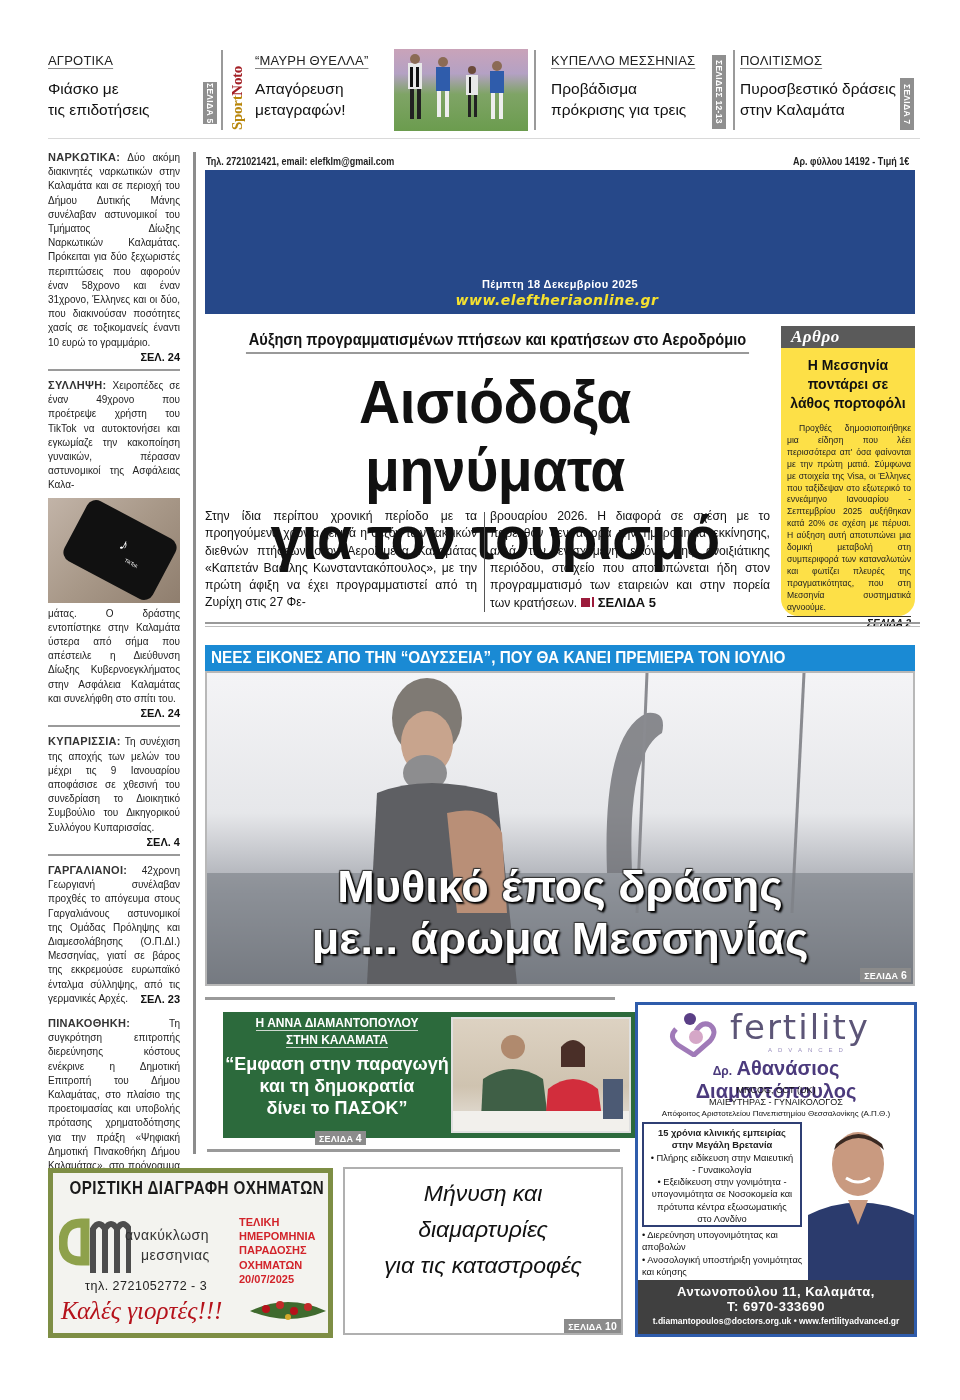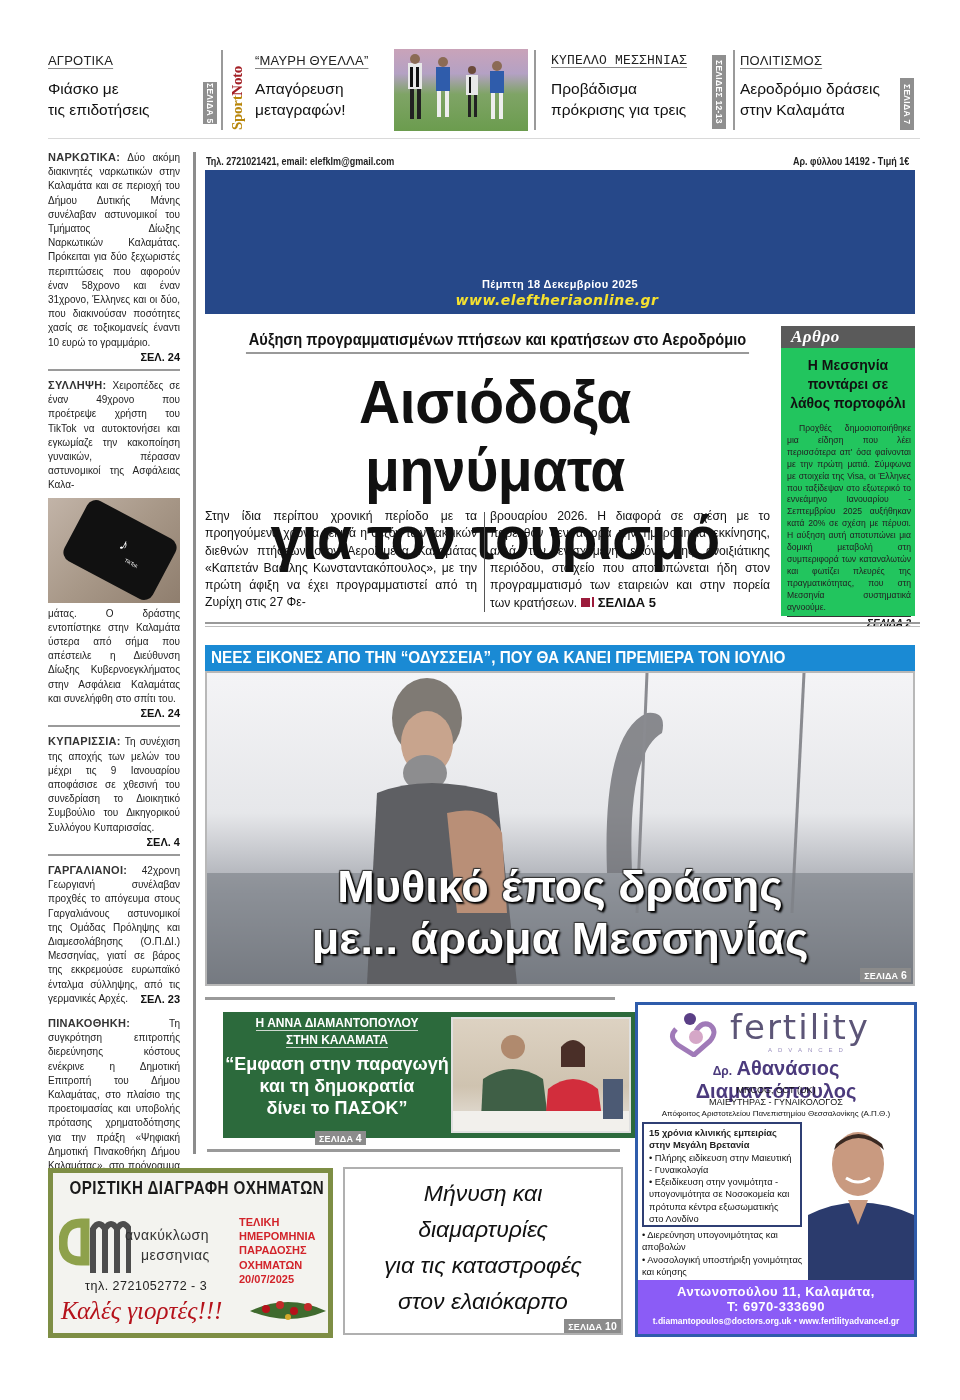--- a/index.html
+++ b/index.html
@@ -33,21 +33,21 @@
   
   .kicker { font-size: 17px; font-weight: bold; color: #111; text-align: center; border-bottom: 2px solid #999; padding-bottom: 2px; transform: scaleX(0.86); transform-origin: center; white-space: nowrap; }
   .headline { font-size: 62px; font-weight: bold; text-align: center; line-height: 68px; color: #111; transform: scaleX(0.92); letter-spacing: -0.5px; }
   .body-col { font-size: 12.2px; line-height: 17.3px; text-align: justify; color: #111; }
   .col-rule { background: #555; width: 1px; }
   .ref-mark { display: inline-block; width: 9px; height: 9px; background: #9b1b3b; margin-right: 2px; vertical-align: 0; }
   .ref-bar { display: inline-block; width: 2px; height: 10px; background: #9b1b3b; margin-right: 4px; }
   .double-rule { border-top: 2px solid #9a9a9a; border-bottom: 1px solid #bdbdbd; height: 5px; }
 
   
-  .art-box { background: #22c55e; }
+  .art-box { background: #fde047; border-radius: 17px; }
   .art-head { background: #5a5a5a; color: #fff; font-family: "Liberation Serif", serif; font-style: italic; font-weight: bold; font-size: 17px; padding-left: 10px; letter-spacing: 0.5px; }
   .art-title { font-size: 14px; font-weight: bold; text-align: center; line-height: 19px; color: #111; }
   .art-text { font-size: 8.6px; line-height: 11.9px; text-align: justify; color: #222; text-indent: 12px; }
   .art-ref { font-size: 10px; font-weight: bold; font-style: italic; text-align: right; border-top: 1.5px solid #333; padding-top: 1px; color: #111; }
 
   
   .ody-banner { background: #1a8ad4; color: #fff; font-weight: bold; font-size: 17px; white-space: nowrap; letter-spacing: 0; }
   .ody-banner span { display: inline-block; transform: scaleX(0.9); transform-origin: left; }
   .ody-photo { border: 2px solid #b8b8b8; overflow: hidden; background: linear-gradient(180deg, #f1f2f4 0%, #e4e5e8 35%, #b9bbc0 60%, #8c8f96 100%); }
   .ody-title { color: #fff; font-weight: bold; font-size: 45px; line-height: 52px; text-align: center; text-shadow: 2px 2px 2px #000, -1px -1px 1px #333, 1px -1px 1px #333, -1px 1px 1px #333; }
@@ -59,21 +59,21 @@
   .g-kicker { color: #fff; font-weight: bold; font-size: 12px; text-align: center; line-height: 17px; }
   .g-kicker span { border-bottom: 1px solid #cfd9d0; }
   .g-head { color: #fff; font-weight: bold; font-size: 18px; text-align: center; line-height: 22px; }
 
   
   .fert-box { border: 3px solid #2f5cab; background: #fff; }
   .fert-name { color: #4b3a7c; font-weight: bold; font-size: 20px; }
   .fert-small { font-size: 9px; text-align: center; color: #111; line-height: 12px; }
   .fert-list { font-size: 9.3px; line-height: 12.3px; color: #111; }
   .fert-listbox { border: 2px solid #2f3f74; }
-  .fert-footer { background: #8b5cf6; color: #fff; text-align: center; }
+  .fert-footer { background: #404040; color: #fff; text-align: center; }
 
   
   .rec-box { border: 5px solid #7e8e45; background: #f3f3ef; }
   .rec-title { font-weight: bold; font-size: 18.5px; text-align: center; color: #1a1a1a; transform: scaleX(0.82); white-space: nowrap; letter-spacing: 0.5px; }
   .rec-red { color: #d2232a; font-weight: bold; font-size: 11px; text-align: left; line-height: 14.2px; }
   .rec-script { font-family: "Liberation Serif", serif; font-style: italic; color: #b5121b; font-size: 25px; }
 
   
   .olive-box { border: 2px solid #b0b0b0; background: #fff; }
   .olive-text { font-style: italic; font-size: 23px; line-height: 36px; text-align: center; color: #111; }
@@ -117,31 +117,31 @@
         <rect x="74" y="46" width="3" height="22" fill="#222"></rect>
         <rect x="80" y="46" width="3" height="22" fill="#222"></rect>
       <rect x="96" y="22" width="14" height="22" fill="#2f5cab"></rect>
         <circle cx="103" cy="17" r="5" fill="#8b6b55"></circle>
         <rect x="97" y="44" width="4" height="26" fill="#eee"></rect>
         <rect x="105" y="44" width="4" height="26" fill="#eee"></rect>
     </svg>
   </div>
   <div class="abs vrule" style="left:494px;top:5px;height:80px;"></div>
 
-  <div class="abs teaser-label" style="left:511px;top:8px;font-family:Liberation Mono, monospace;">ΚΥΠΕΛΛΟ ΜΕΣΣΗΝΙΑΣ</div>
+  <div class="abs teaser-label" style="left:511px;top:8px;">ΚΥΠΕΛΛΟ ΜΕΣΣΗΝΙΑΣ</div>
   <div class="abs teaser-text" style="left:511px;top:33px;">
     <div>Προβάδισμα</div>
     <div>πρόκρισης για τρεις</div>
   </div>
   <div class="abs vtab" style="left:672px;top:10px;width:14px;height:74px;">ΣΕΛΙΔΕΣ 12-13</div>
   <div class="abs vrule" style="left:693px;top:5px;height:80px;"></div>
 
   <div class="abs teaser-label" style="left:700px;top:8px;">ΠΟΛΙΤΙΣΜΟΣ</div>
   <div class="abs teaser-text" style="left:700px;top:33px;">
-    <div>Αεροδρόμιο δράσεις</div>
+    <div>Πυροσβεστικό δράσεις</div>
     <div>στην Καλαμάτα</div>
   </div>
   <div class="abs vtab" style="left:860px;top:33px;width:14px;height:52px;">ΣΕΛΙΔΑ 7</div>
 </div>
 <div class="abs" style="left:48px;top:138px;width:872px;height:1px;background:#d9d9d9;"></div>
 
 <div class="abs" style="left:48px;top:150px;width:132px;">
   <div class="brief">
     <span class="kw">ΝΑΡΚΩΤΙΚΑ:</span>
     <span>Δύο ακόμη διακινητές ναρκωτικών στην Καλαμάτα και σε περιοχή του Δήμου Δυτικής Μάνης συνέλαβαν αστυνομικοί του Τμήματος Δίωξης Ναρκωτικών Καλαμάτας. Πρόκειται για δύο ξεχωριστές περιπτώσεις που αφορούν έναν 58χρονο και έναν 31χρονο, Έλληνες και οι δύο, που διακινούσαν ποσότητες χασίς σε τοξικομανείς έναντι 10 ευρώ το γραμμάριο.</span>
@@ -309,21 +309,21 @@
   </div>
   <div class="abs" style="left:170px;top:115px;width:106px;height:160px;overflow:hidden;">
     <svg width="106" height="160" viewBox="0 0 106 160">
       <ellipse cx="50" cy="44" rx="26" ry="32" fill="#c99a80"></ellipse>
       <path d="M26 30 Q50 6 76 30 L74 24 Q50 4 28 24 Z" fill="#3b2a22"></path>
       <path d="M38 58 Q50 66 62 58" stroke="#fff" stroke-width="3" fill="none"></path>
       <path d="M0 160 L0 95 Q50 70 106 95 L106 160 Z" fill="#2b3b6d"></path>
       <path d="M40 80 L50 105 L60 80 Z" fill="#c99a80"></path>
     </svg>
   </div>
-  <div class="abs fert-listbox" style="left:4px;top:117px;width:160px;height:105px;padding:3px 5px;">
+  <div class="abs fert-listbox" style="left:4px;top:117px;width:160px;height:105px;padding:3px 5px;text-align:center;">
     <div class="fert-list" style="font-weight:bold;color:#222;">15 χρόνια κλινικής εμπειρίας στην Μεγάλη Βρετανία</div>
     <div class="fert-list">• <span>Πλήρης ειδίκευση στην Μαιευτική - Γυναικολογία</span></div>
     <div class="fert-list">• <span>Εξειδίκευση στην γονιμότητα - υπογονιμότητα σε Νοσοκομεία και πρότυπα κέντρα εξωσωματικής στο Λονδίνο</span></div>
   </div>
   <div class="abs" style="left:4px;top:224px;width:162px;">
     <div class="fert-list">• <span>Διερεύνηση υπογονιμότητας και αποβολών</span></div>
     <div class="fert-list">• <span>Ανοσολογική υποστήριξη γονιμότητας και κύησης</span></div>
     <div class="fert-list">• <span>Εξωσωματική Γονιμοποίηση</span></div>
   </div>
   <div class="abs fert-footer" style="left:0;top:275px;width:276px;height:54px;padding-top:4px;">
@@ -360,18 +360,17 @@
       <circle cx="40" cy="26" r="3" fill="#d4a92a"></circle>
   </svg>
   <div class="abs rec-script" style="left:8px;top:124px;">Καλές γιορτές!!!</div>
 </div>
 
 <div class="abs olive-box" style="left:343px;top:1167px;width:280px;height:168px;">
   <div class="abs olive-text" style="left:0;top:6px;width:276px;">
     <div>Μήνυση και</div>
     <div>διαμαρτυρίες</div>
     <div>για τις καταστροφές</div>
-    <div>στον ελαιόκαρπο</div>
   </div>
   <div class="abs page-chip" style="right:0;bottom:0;">
     <span>ΣΕΛΙΔΑ</span> <b>10</b>
   </div>
 </div>
 
 </body></html>

